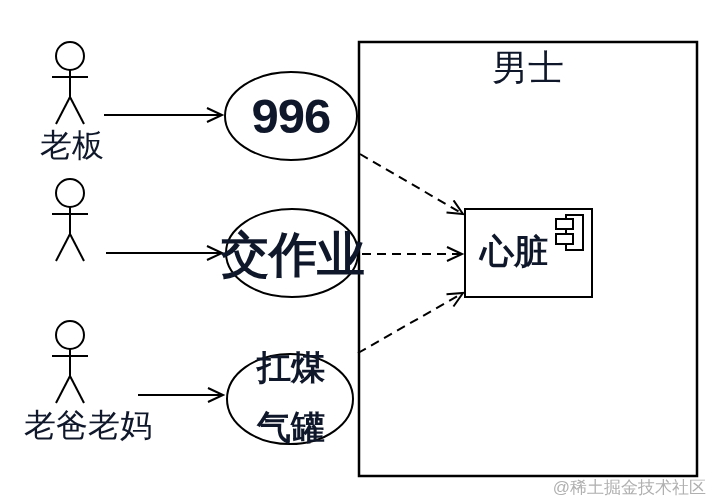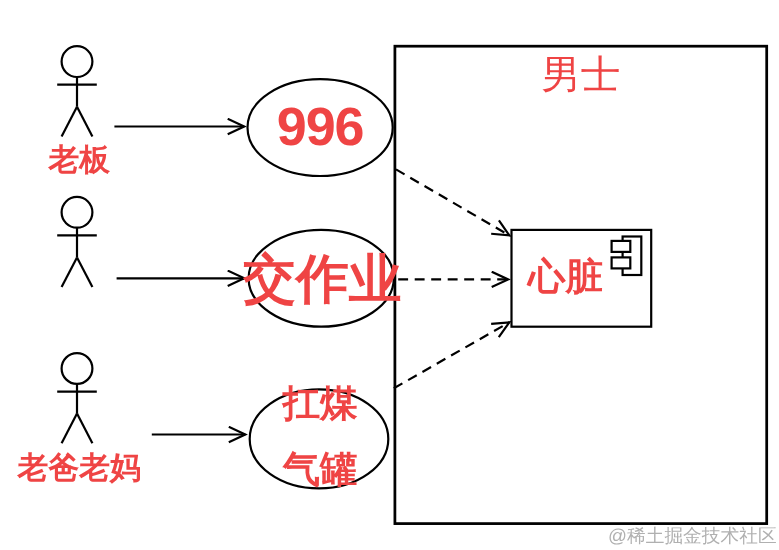--- a/index.html
+++ b/index.html
@@ -15,27 +15,27 @@
     background: #ffffff;
     overflow: hidden;
   }
   .svg-layer {
     position: absolute;
     left: 0;
     top: 0;
   }
   .txt {
     position: absolute;
-    color: #ef4444;
+    color: #0f172a;
     white-space: pre-line;
     text-align: center;
     transform: translate(-50%, -50%);
     line-height: 1.1;
   }
-  .actor-label   { font-size: 28px; font-weight: bold; }
+  .actor-label   { font-size: 32px; font-weight: normal; }
   .usecase-label { font-weight: bold; }
   .uc1 { font-size: 49px; letter-spacing: -1px; }
   .uc2 { font-size: 48px; }
   .uc3 { font-size: 34px; line-height: 60px; }
   .system-title  { font-size: 36px; font-weight: normal; }
   .component-label { font-size: 34px; font-weight: bold; }
   .watermark {
     position: absolute;
     right: 2px;
     top: 479px;
@@ -98,21 +98,21 @@
     <rect x="465" y="209" width="127" height="88" fill="#fff" stroke="#000" stroke-width="2"></rect>
 
     <g stroke="#000" stroke-width="2">
       <rect x="566" y="215" width="17" height="35" fill="#fff"></rect>
       <rect x="556" y="219" width="17" height="10" fill="#fff"></rect>
       <rect x="556" y="234" width="17" height="10" fill="#fff"></rect>
     </g>
   </svg>
 
   <div class="txt actor-label" style="left:72px; top:146px;">老板</div>
-  <div class="txt actor-label" style="left:72px; top:426px;">老爸老妈</div>
+  <div class="txt actor-label" style="left:88px; top:426px;">老爸老妈</div>
 
   <div class="txt usecase-label uc1" style="left:291px; top:117px;">996</div>
   <div class="txt usecase-label uc2" style="left:293px; top:255px;">交作业</div>
   <div class="txt usecase-label uc3" style="left:291px; top:397px;">扛煤
 气罐</div>
 
   <div class="txt system-title" style="left:528px; top:68px;">男士</div>
 
   <div class="txt watermark">@稀土掘金技术社区</div>
 

